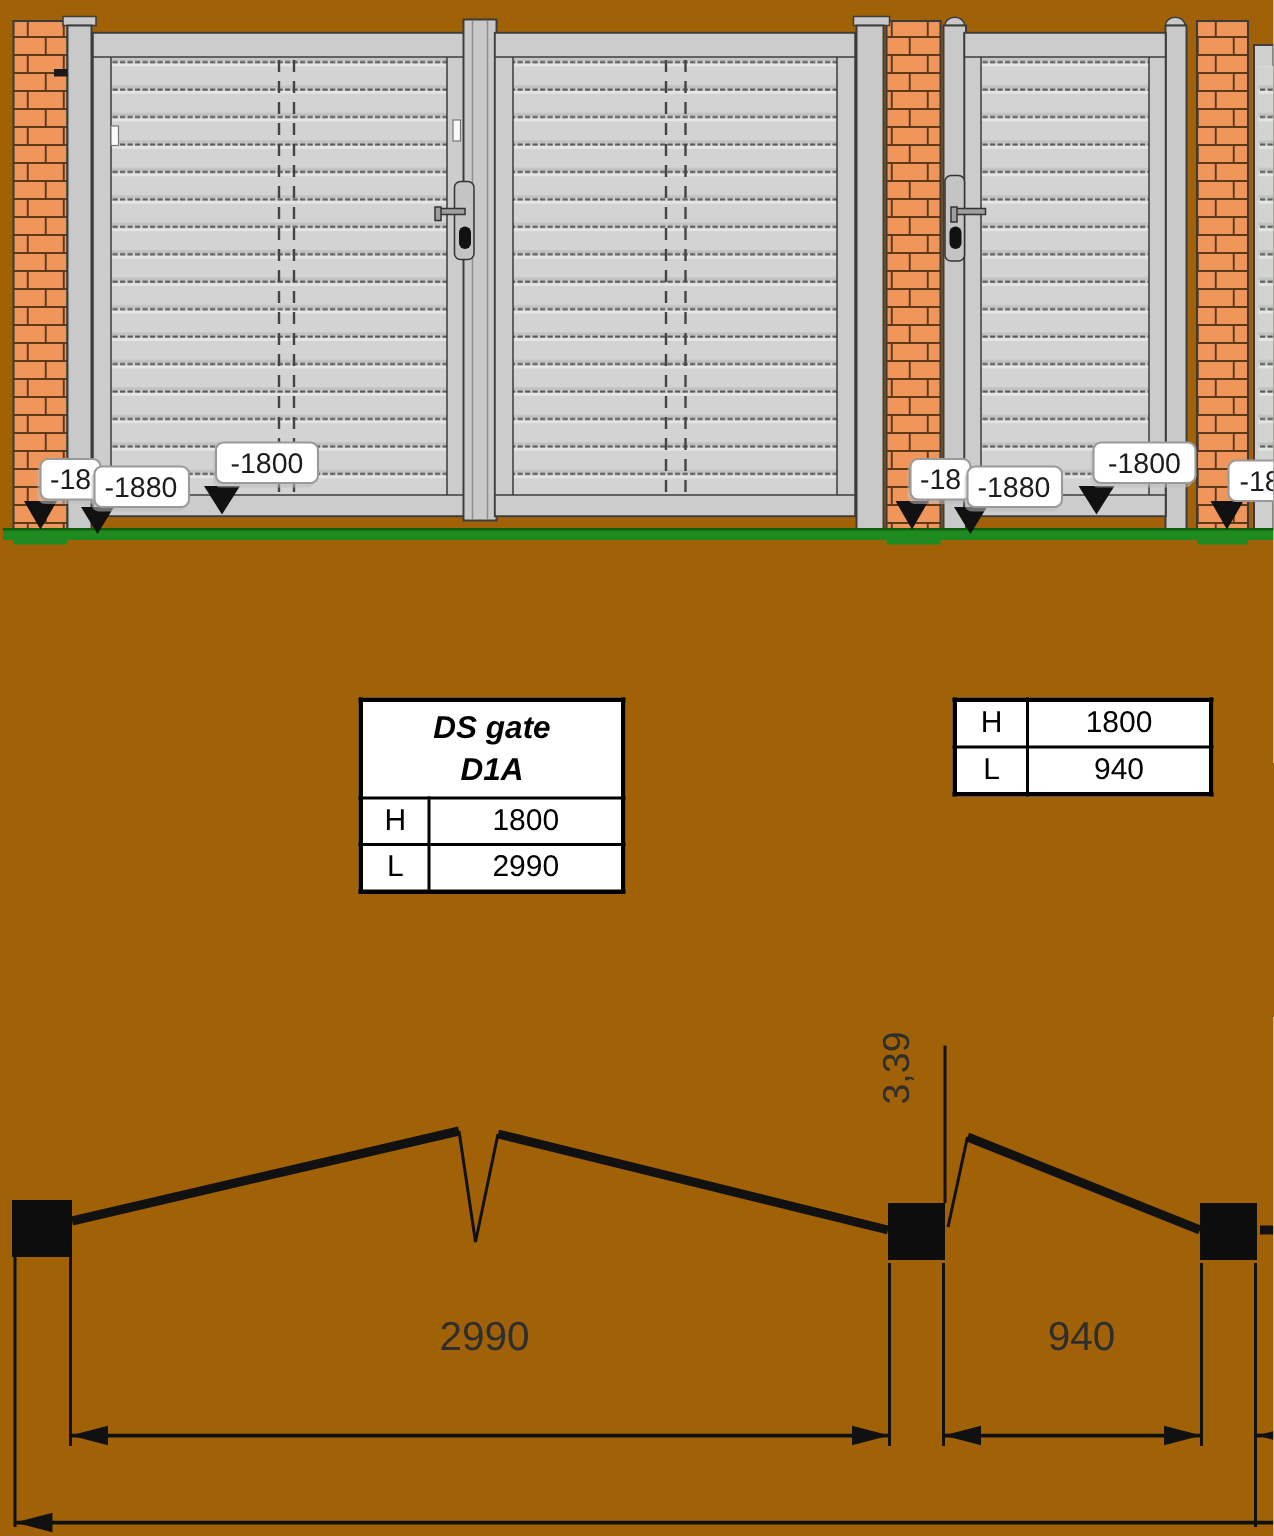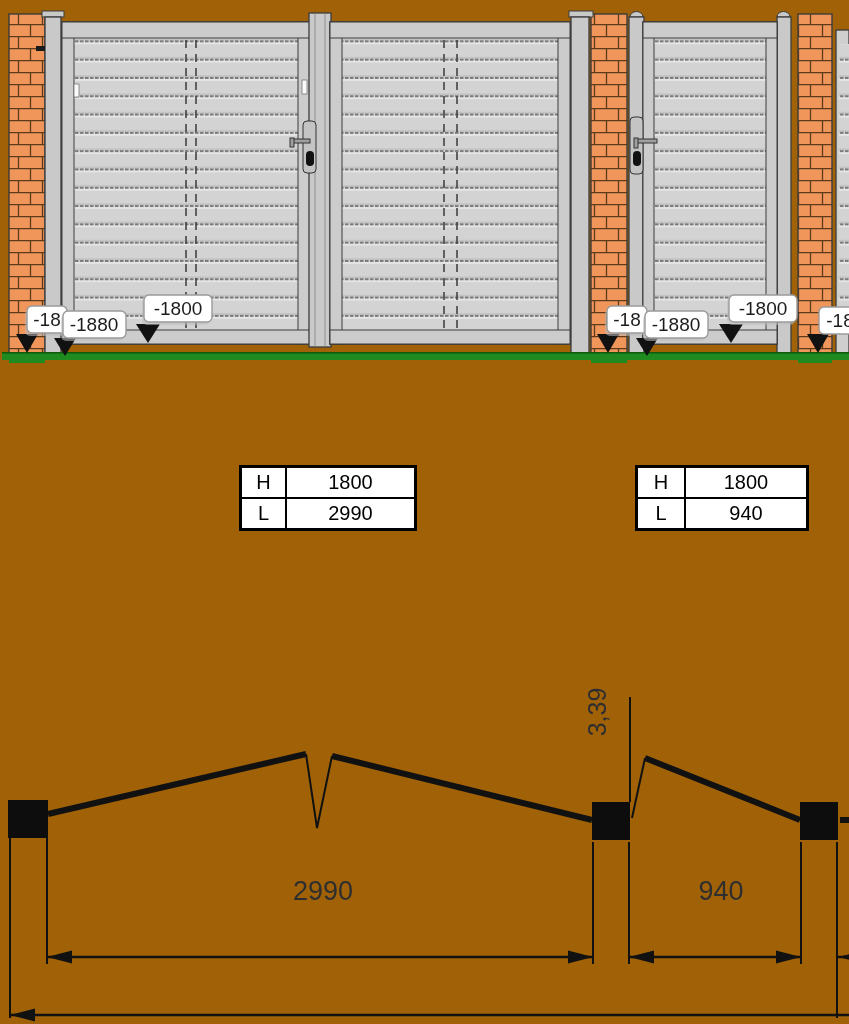--- a/index.html
+++ b/index.html
@@ -166,20 +166,26 @@
     <g>
       <polygon points="807,334 829,334 818,353" fill="#111"></polygon>
       <rect x="842" y="312" width="7" height="19" fill="#111"></rect>
       <rect x="819" y="307" width="42" height="27" rx="5" fill="#fff" stroke="#9a9a9a" stroke-width="1.4"></rect>
       <text class="lvl-label" x="840" y="327">-18</text>
     </g>
   </svg>
 
   <table class="gate-table t1">
     <tbody>
+        <tr>
+          <th colspan="2">
+      <div>DS gate</div>
+      <div>D1A</div>
+    </th>
+        </tr>
     <tr>
       <td class="key">H</td>
       <td class="val">1800</td>
     </tr>
     <tr>
       <td class="key">L</td>
       <td class="val">2990</td>
     </tr>
   </tbody>
     </table>

